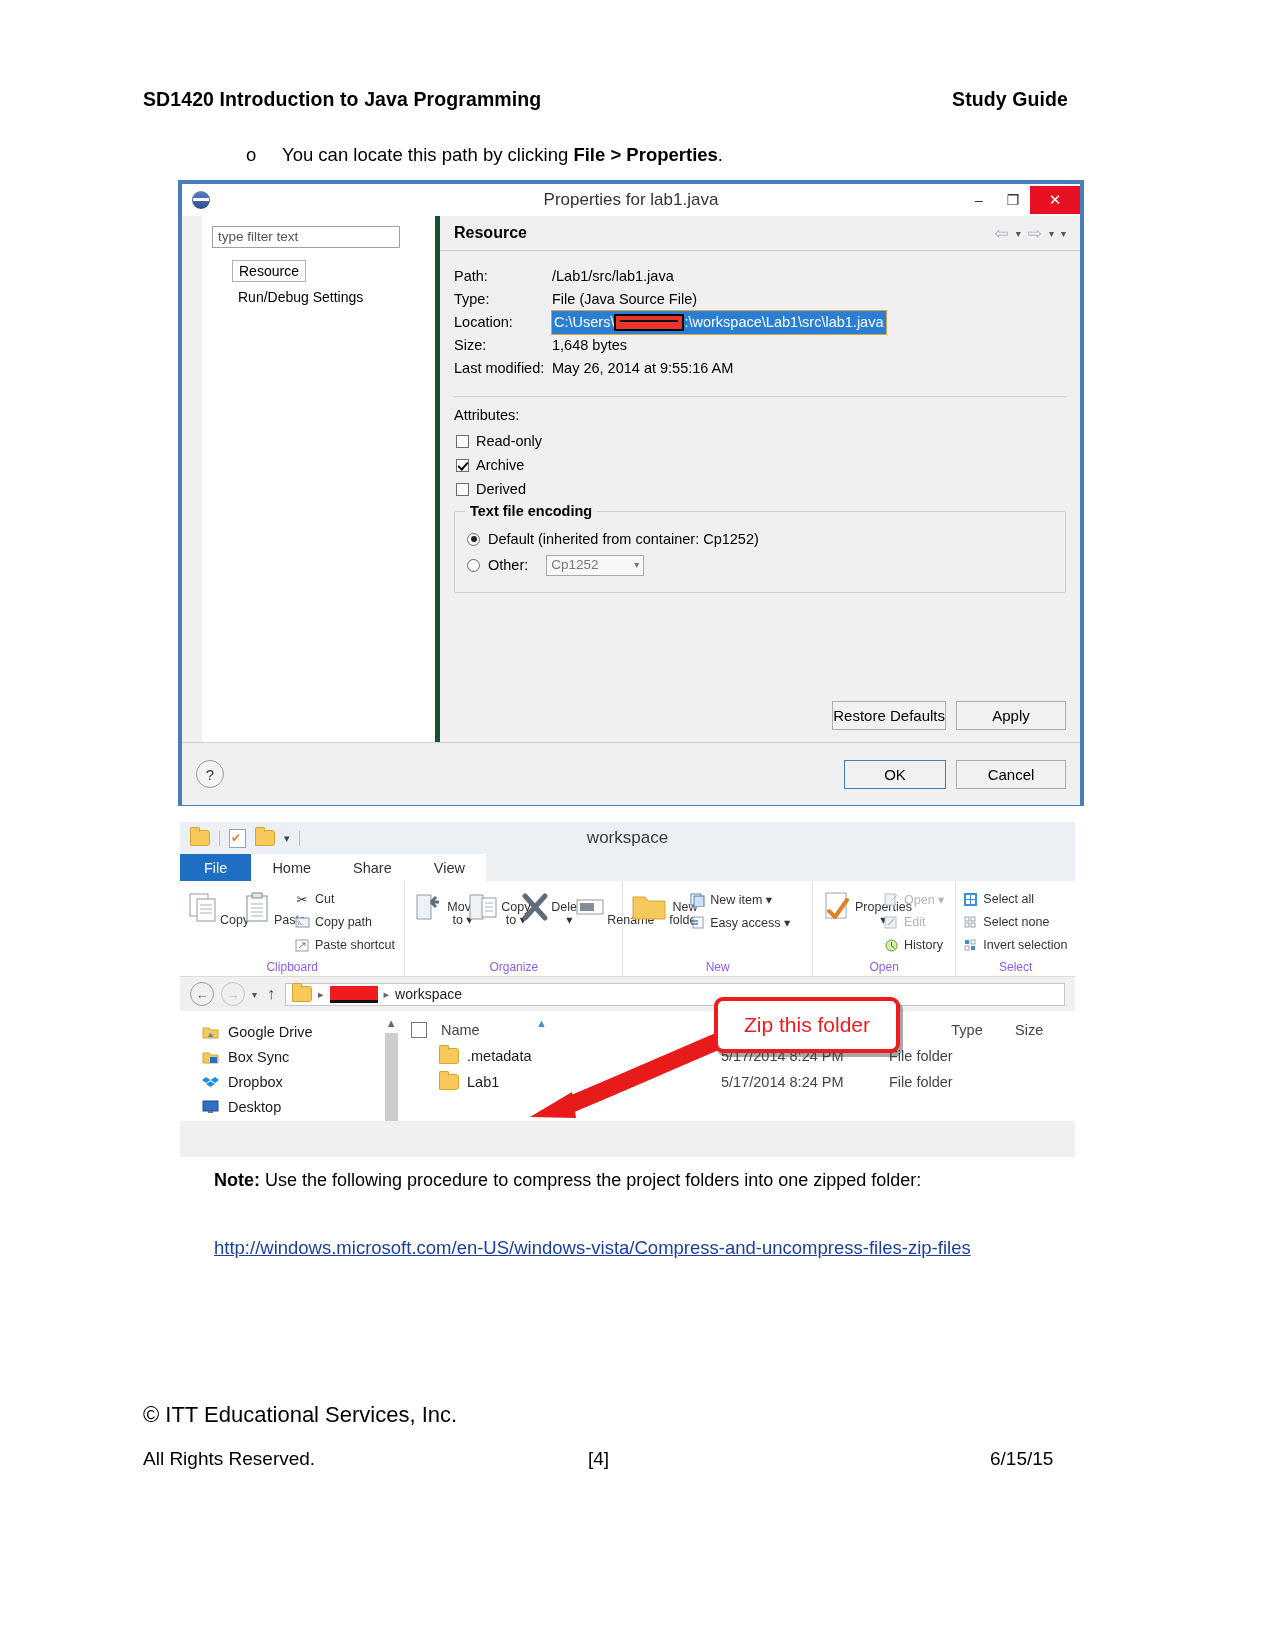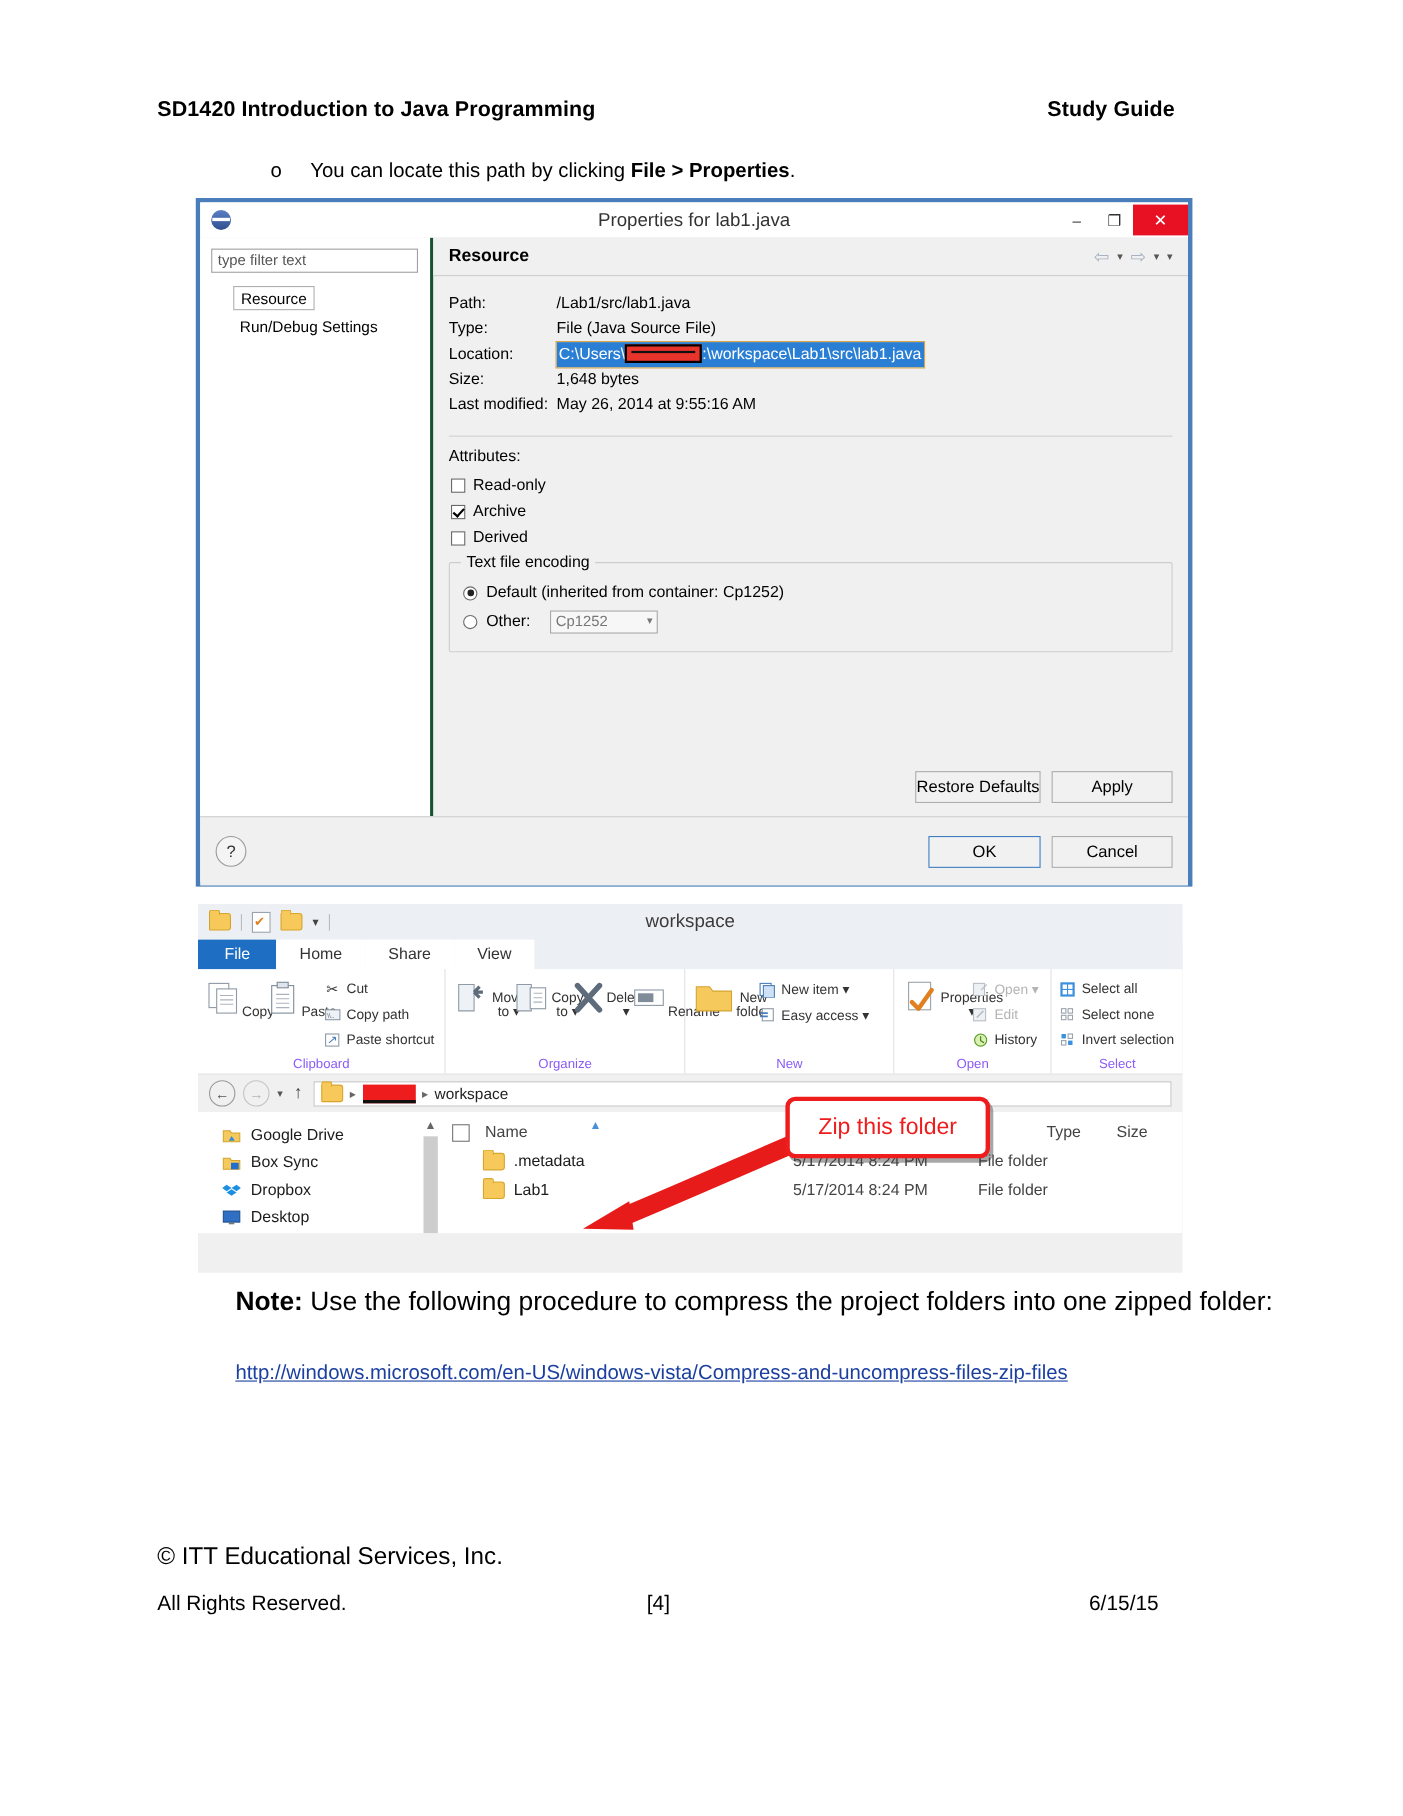--- a/index.html
+++ b/index.html
@@ -25,21 +25,21 @@
   .dlg-title{height:32px;background:#ffffff;display:flex;align-items:center;position:relative;}
   .dlg-icon{width:18px;height:18px;margin-left:10px;border-radius:50%;
     background:linear-gradient(#5a7fc4,#2f4f8f);position:relative;}
   .dlg-icon:after{content:"";position:absolute;left:1px;top:7px;width:16px;height:3px;background:#fff;}
   .dlg-title-text{position:absolute;left:0;right:0;text-align:center;font-size:17px;color:#333;}
   .dlg-btns{margin-left:auto;display:flex;align-items:center;height:100%;}
   .dlg-btn{width:34px;height:26px;display:flex;align-items:center;justify-content:center;font-size:14px;color:#333;}
   .dlg-btn.close{width:50px;height:28px;background:#e81123;color:#fff;font-size:15px;}
 
   .dlg-body{display:flex;height:526px;background:#f0f0f0;}
-  .dlg-left{width:212px;background:#fff;border-right:3px solid #14532d;padding:10px;box-sizing:border-box;}
+  .dlg-left{width:238px;background:#fff;border-right:5px solid #14532d;padding:10px;box-sizing:border-box;margin-left:20px;}
   .filter-box{width:188px;height:22px;border:1px solid #a0a0a0;background:#fff;font-size:13.5px;color:#555;padding:2px 5px;box-sizing:border-box;}
   .tree{margin-top:12px;font-size:14px;color:#000;}
   .tree-item{padding:2px 6px;margin-left:20px;}
   .tree-item.sel{border:1px solid #b0b0b0;display:inline-block;background:#fff;}
   .tree-item.plain{margin-top:5px;}
 
   .dlg-right{flex:1;background:#f0f0f0;position:relative;}
   .res-head{height:34px;display:flex;align-items:center;padding:0 14px;border-bottom:1px solid #cfcfcf;background:#f0f0f0;}
   .res-title{font-size:16px;font-weight:bold;color:#000;}
   .res-nav{margin-left:auto;display:flex;align-items:center;gap:7px;color:#9aa4b0;font-size:15px;}
@@ -55,21 +55,21 @@
   .redact:after{content:"";position:absolute;left:4px;top:4px;right:4px;height:2px;background:#111;}
 
   .sep{height:1px;background:#cfcfcf;margin:8px 14px 0 14px;}
   .attrs{padding:10px 0 0 14px;font-size:14.5px;}
   .attr-title{margin-bottom:6px;}
   .cb-row{display:flex;align-items:center;gap:7px;line-height:24px;margin-left:2px;}
   .cb{width:13px;height:13px;border:1px solid #6a6a6a;background:#fff;display:inline-block;position:relative;box-sizing:border-box;}
   .cb.checked:after{content:"";position:absolute;left:3px;top:0px;width:4px;height:8px;border:solid #000;border-width:0 2px 2px 0;transform:rotate(42deg);}
 
   .enc-group{position:relative;margin:10px 14px 0 14px;border:1px solid #cdcdcd;border-radius:2px;padding:14px 12px 14px 12px;background:#f0f0f0;}
-  .enc-legend{position:absolute;top:-9px;left:10px;background:#f0f0f0;padding:0 5px;font-size:14.5px;}
+  .enc-legend{position:absolute;top:-9px;left:10px;background:#f0f0f0;padding:0 5px;font-size:14.5px;font-weight:bold;}
   .rb-row{display:flex;align-items:center;gap:8px;font-size:14.5px;line-height:26px;}
   .rb{width:13px;height:13px;border:1px solid #6a6a6a;border-radius:50%;background:#fff;position:relative;box-sizing:border-box;}
   .rb.on:after{content:"";position:absolute;left:2.5px;top:2.5px;width:6px;height:6px;border-radius:50%;background:#222;}
   .enc-select{margin-left:10px;width:98px;height:21px;border:1px solid #a8a8a8;background:#f7f7f7;font-size:13.5px;color:#777;display:flex;align-items:center;padding:0 4px;box-sizing:border-box;}
   .enc-select .arw{margin-left:auto;font-size:10px;color:#777;}
 
   .btm-btns{position:absolute;right:14px;bottom:12px;display:flex;gap:10px;}
   .gbtn{min-width:108px;height:27px;border:1px solid #adadad;background:#f1f1f1;font-size:15px;color:#000;display:flex;align-items:center;justify-content:center;}
   .dlg-foot{height:62px;border-top:1px solid #cfcfcf;background:#f0f0f0;display:flex;align-items:center;padding:0 14px;position:relative;}
   .help-ic{width:26px;height:26px;border:1px solid #9a9a9a;border-radius:50%;display:flex;align-items:center;justify-content:center;font-size:15px;color:#333;background:#f4f4f4;}
@@ -130,21 +130,21 @@
   .frow2 .fname{width:310px;display:flex;align-items:center;gap:8px;padding-left:28px;box-sizing:border-box;}
   .frow2 .fdate{width:168px;color:#444;}
   .frow2 .ftype{width:96px;color:#444;}
 
   
   .callout{position:absolute;left:534px;top:175px;width:178px;height:48px;background:#fff;border:4px solid #ee1c1c;border-radius:9px;display:flex;align-items:center;justify-content:center;box-shadow:3px 4px 0 rgba(60,60,60,.45);z-index:5;}
   .callout span{color:#ee1c1c;font-size:21px;}
   .arrow-svg{position:absolute;left:330px;top:200px;z-index:4;}
 
   
-  .note{position:absolute;left:214px;top:1170px;font-size:24px;color:#000;}
+  .note{position:absolute;left:214px;top:1170px;font-size:18px;color:#000;}
   .note b{font-weight:bold;}
   .link{position:absolute;left:214px;top:1210px;font-size:18.5px;color:#1b3fa0;text-decoration:underline;margin-top:27px;}
 
   .foot1{position:absolute;left:143px;top:1402px;font-size:22px;color:#000;}
   .foot2{position:absolute;left:143px;top:1448px;font-size:19px;color:#000;}
   .footpage{position:absolute;left:588px;top:1448px;font-size:19px;color:#000;}
   .footdate{position:absolute;left:990px;top:1448px;font-size:19px;color:#000;}
 </style>
 </head>
 <body>

